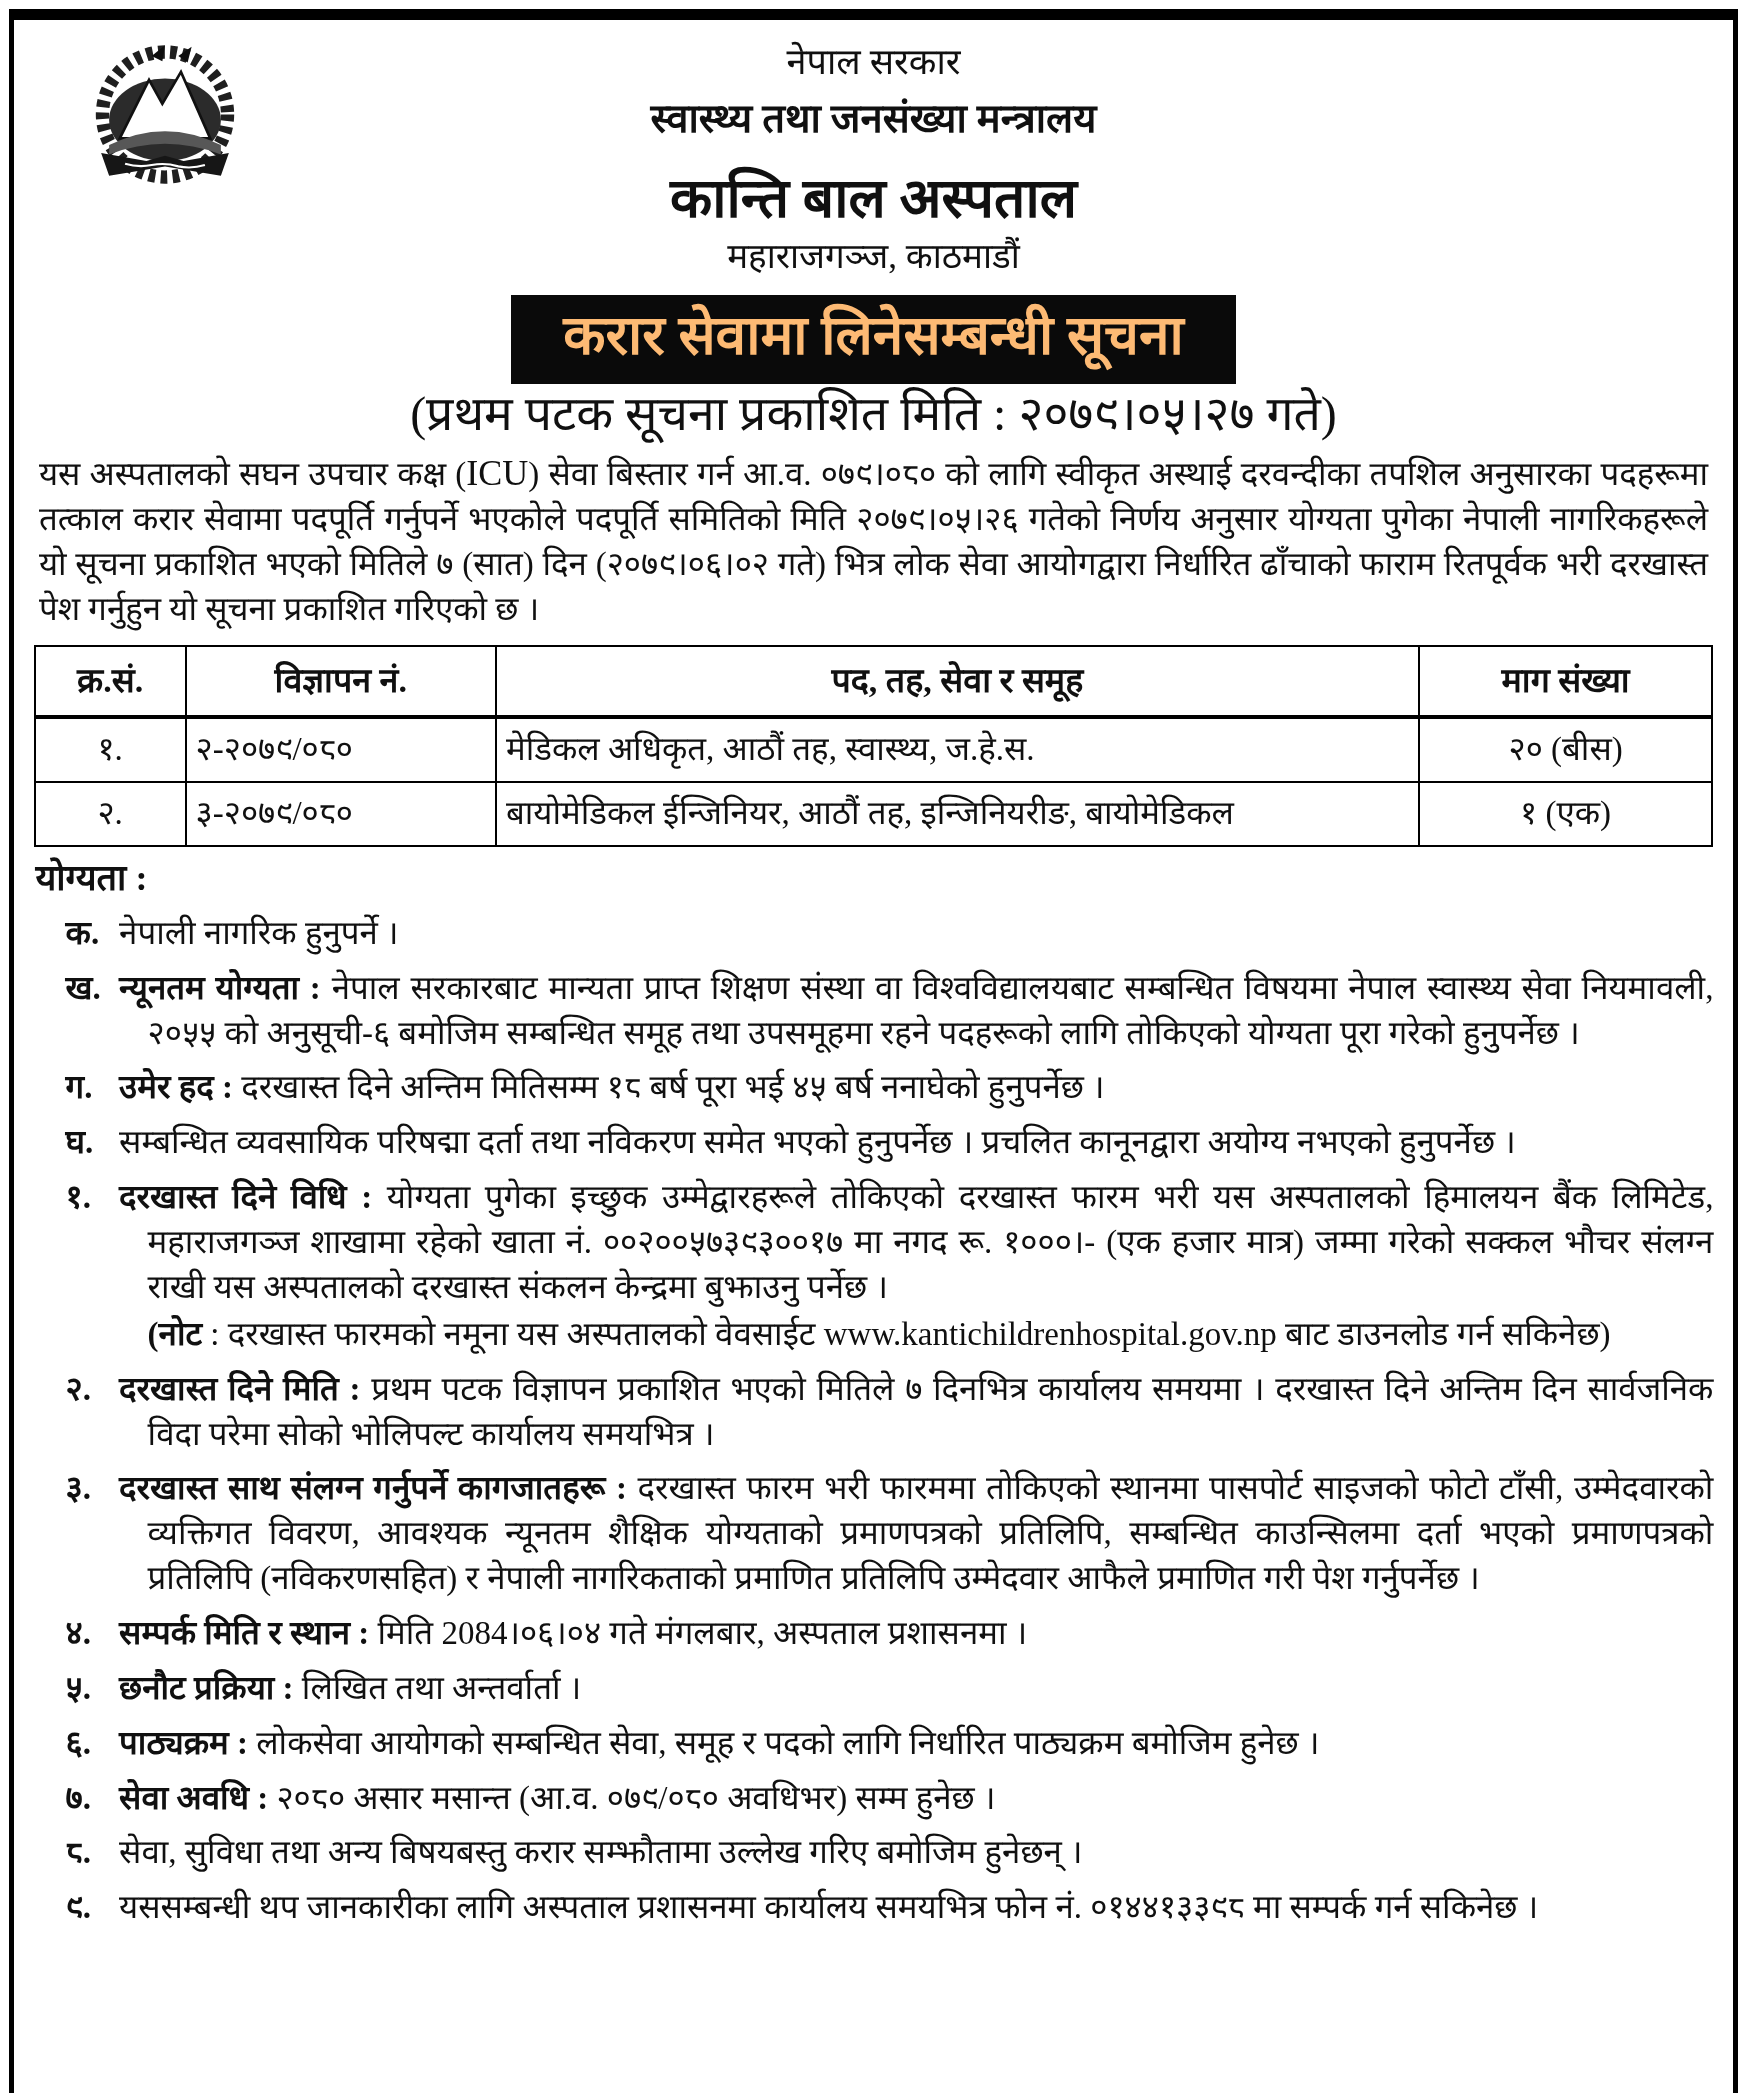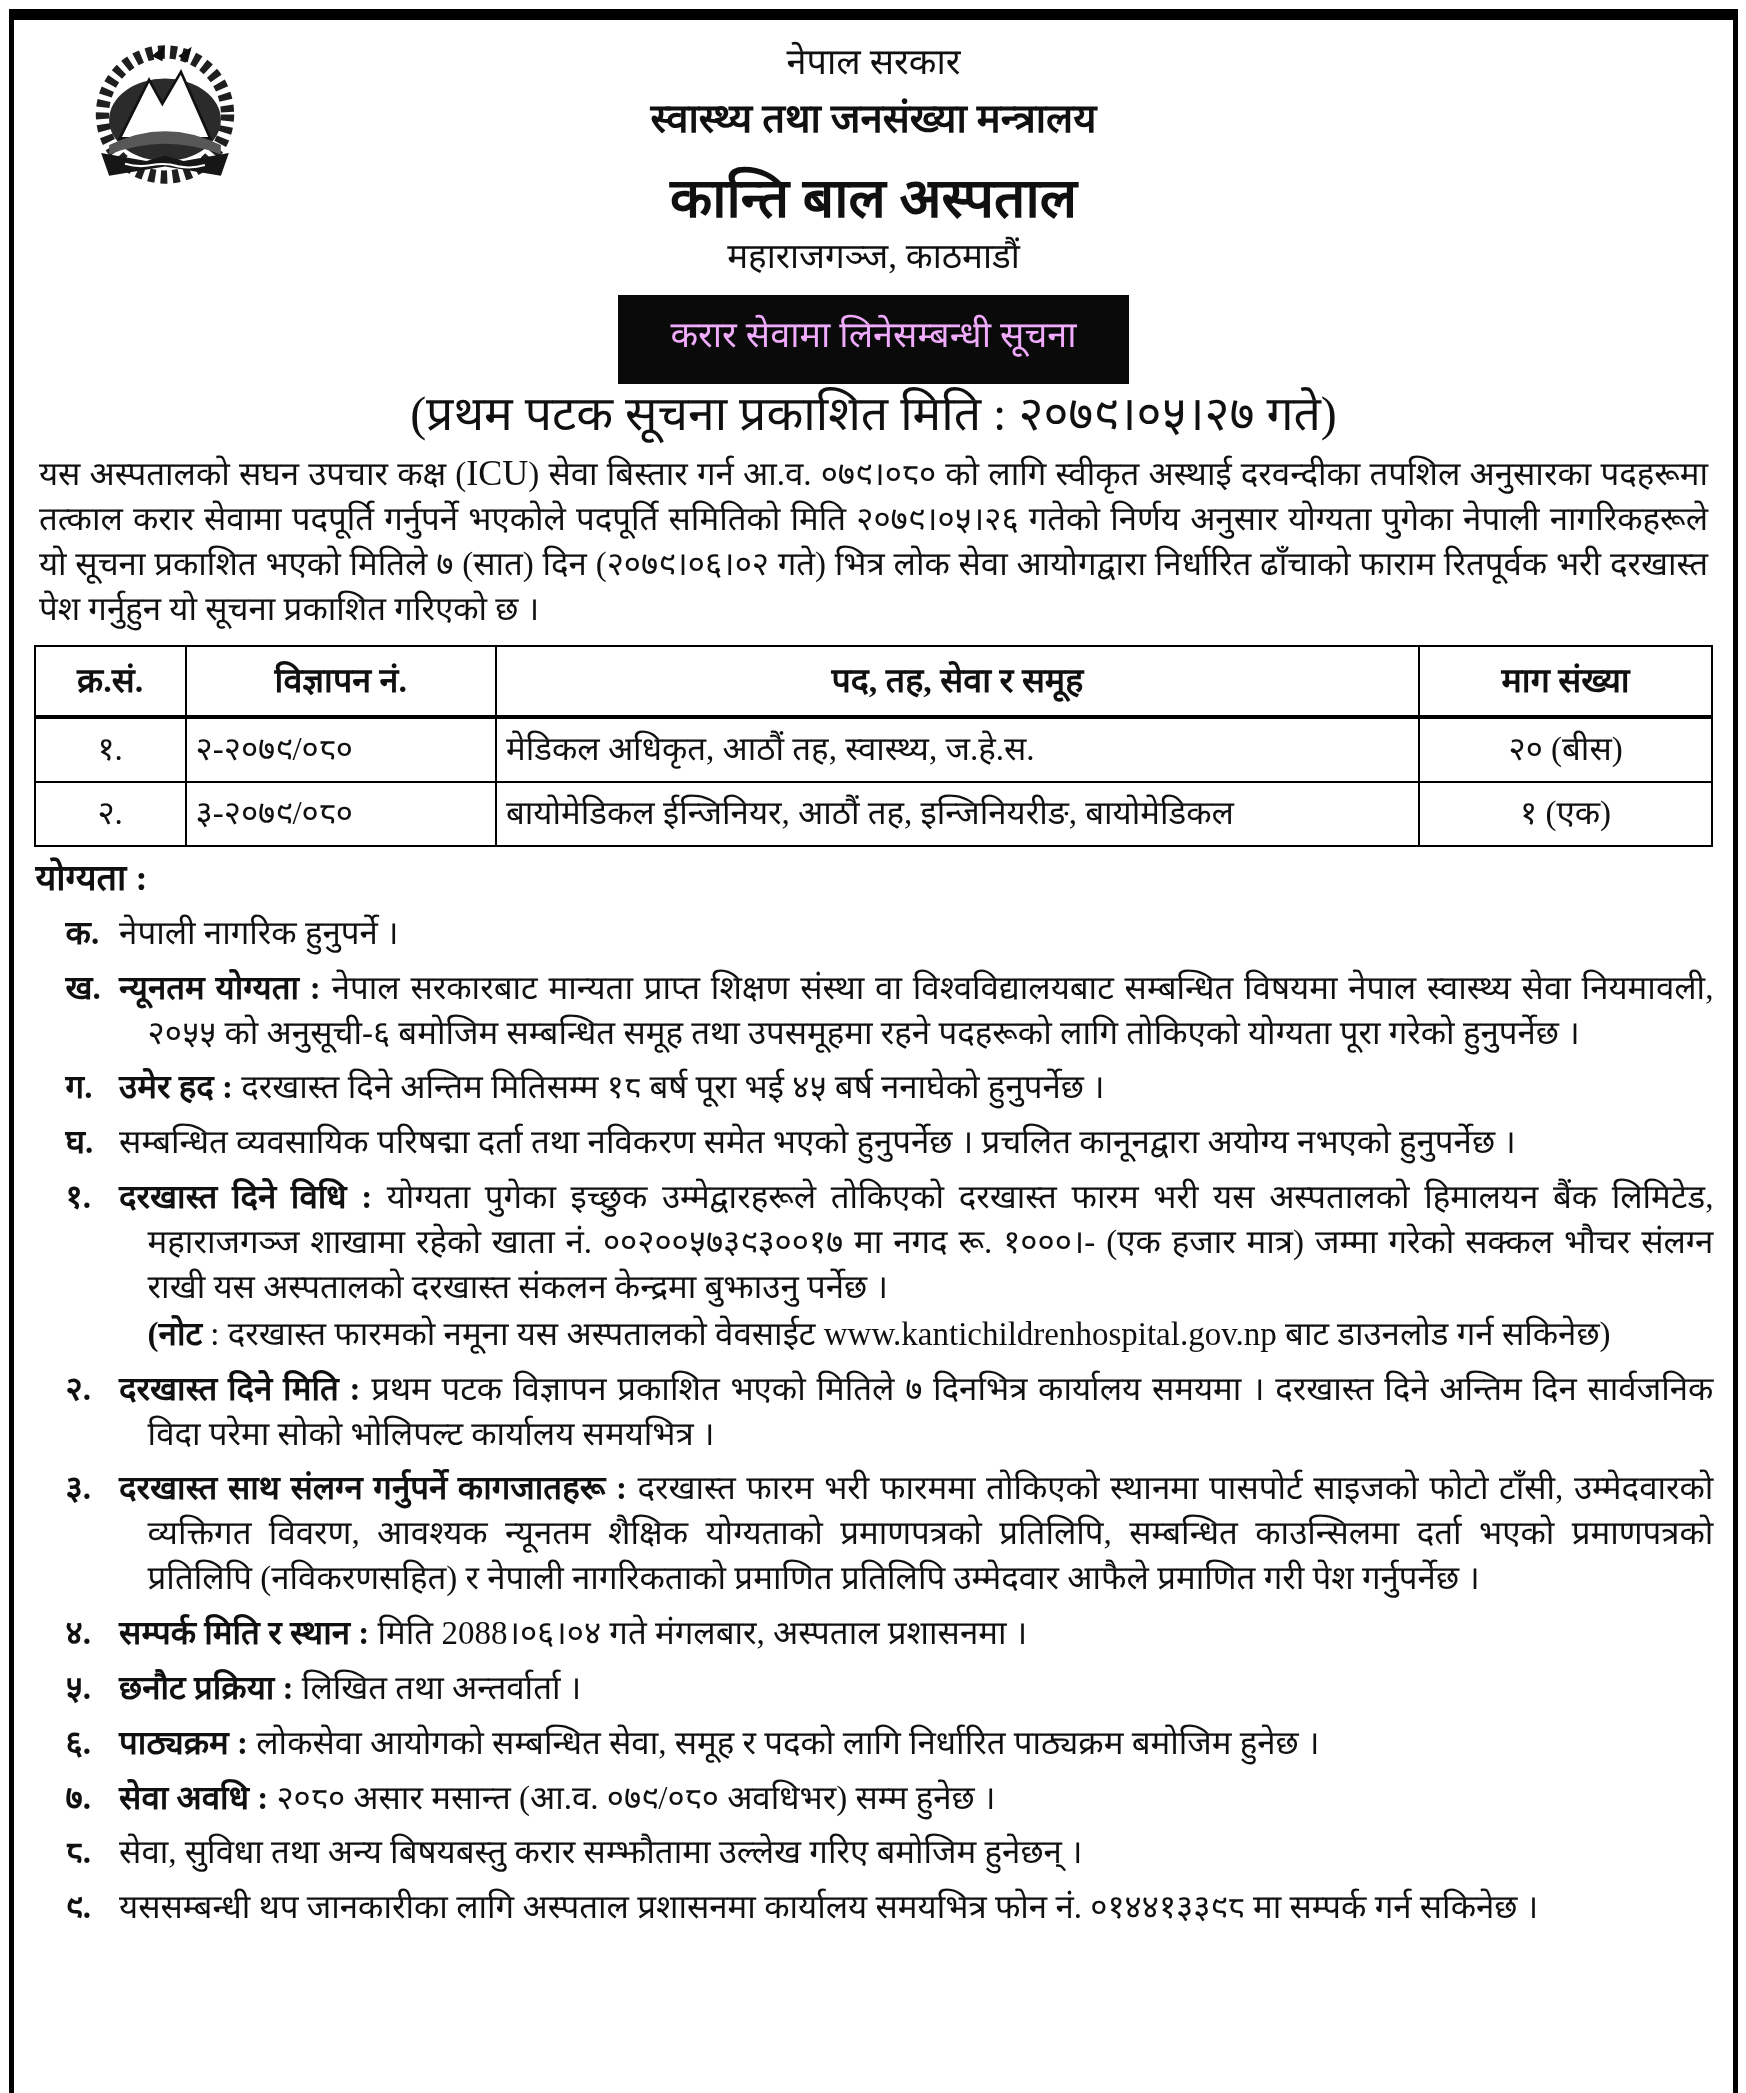--- a/index.html
+++ b/index.html
@@ -18,22 +18,22 @@
   .lbl{font-weight:bold;}
   .latin{font-family:"Liberation Serif","DejaVu Serif",serif;}
   
   .emblem{position:absolute;left:70px;top:19.6px;width:162px;height:153px;}
   .hdr{text-align:center;}
   .hdr .gov{font-size:36px;line-height:48px;margin-top:12.5px;}
   .hdr .min{font-size:40px;line-height:52px;font-weight:bold;margin-top:7.1px;}
   .hdr .hosp{font-size:55px;line-height:66px;font-weight:bold;margin-top:21px;}
   .hdr .addr{font-size:35px;line-height:45px;margin-top:1.8px;}
   .banner{
-    display:table;margin:16px auto 7.1px auto;background:#0a0a0a;color:#f0abfc;
-    font-size:36px;line-height:57px;font-weight:normal;padding:12.5px 52px 19.6px 52px;
+    display:table;margin:16px auto 7.1px auto;background:#0a0a0a;color:#fdba74;
+    font-size:55px;line-height:57px;font-weight:bold;padding:12.5px 52px 19.6px 52px;
   }
   .dateline{text-align:center;font-size:48px;line-height:46px;margin:7.1px 0 14.3px 0;}
   
   .intro{text-align:justify;margin:0 5.3px;}
   .intro .latin{font-size:36px;}
   
   table.vac{border-collapse:collapse;width:100%;margin:12.5px 0 9px 0;border-radius:29px;}
   table.vac th,table.vac td{border:2.7px solid #000;vertical-align:middle;}
   table.vac th{font-weight:bold;font-size:34px;height:66px;text-align:center;border-bottom-width:4.5px;}
   table.vac td{font-size:33px;height:55px;padding:3.6px 9px;}
@@ -165,21 +165,21 @@
     <div class="content">
       <span class="lbl">दरखास्त साथ संलग्न गर्नुपर्ने कागजातहरू :</span>
       <span>दरखास्त फारम भरी फारममा तोकिएको स्थानमा पासपोर्ट साइजको फोटो टाँसी, उम्मेदवारको व्यक्तिगत विवरण, आवश्यक न्यूनतम शैक्षिक योग्यताको प्रमाणपत्रको प्रतिलिपि, सम्बन्धित काउन्सिलमा दर्ता भएको प्रमाणपत्रको प्रतिलिपि (नविकरणसहित) र नेपाली नागरिकताको प्रमाणित प्रतिलिपि उम्मेदवार आफैले प्रमाणित गरी पेश गर्नुपर्नेछ ।</span>
     </div>
   </div>
 
   <div class="li">
     <span class="marker">४.</span>
     <div class="content">
       <span class="lbl">सम्पर्क मिति र स्थान :</span>
-      <span>मिति 2088।०६।०४ गते मंगलबार, अस्पताल प्रशासनमा ।</span>
+      <span>मिति 2084।०६।०४ गते मंगलबार, अस्पताल प्रशासनमा ।</span>
     </div>
   </div>
 
   <div class="li">
     <span class="marker">५.</span>
     <div class="content">
       <span class="lbl">छनौट प्रक्रिया :</span>
       <span>लिखित तथा अन्तर्वार्ता ।</span>
     </div>
   </div>

